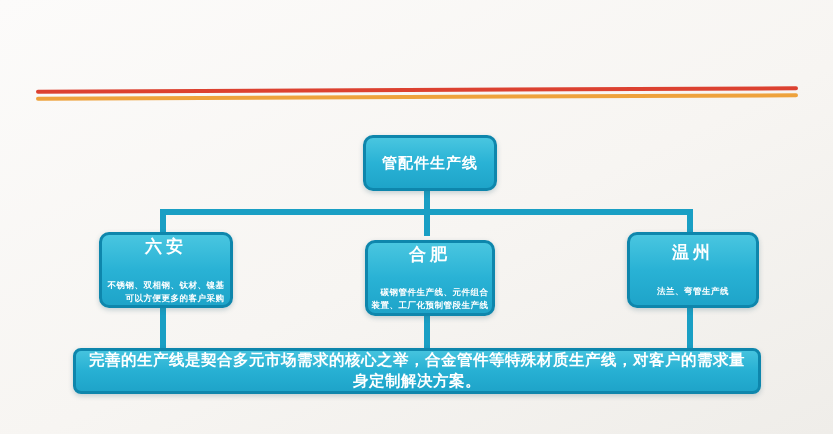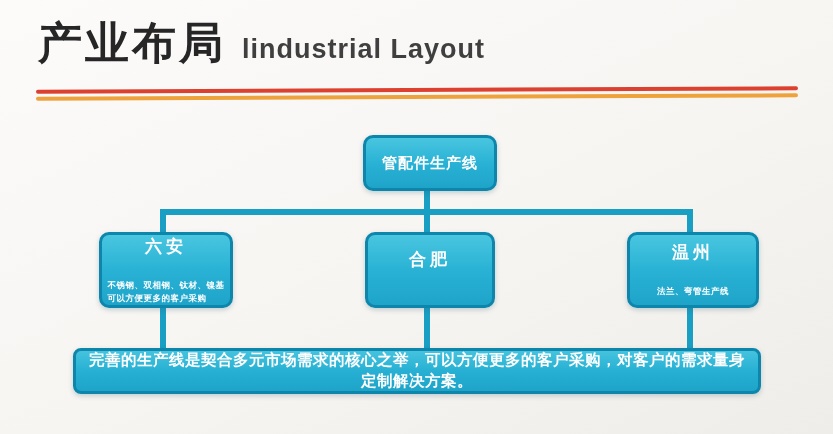--- a/index.html
+++ b/index.html
@@ -24,21 +24,21 @@
   .rule{position:absolute;left:36px;width:762px;height:4px;border-radius:2px;}
   .rule.red{top:88px;transform:rotate(-0.25deg);}
   .rule.orange{top:95px;transform:rotate(-0.25deg);}
   
   .line{position:absolute;z-index:1;}
   .node{
     position:absolute;z-index:2;
     border-radius:10px;
     color:#ffffff;
     display:flex;flex-direction:column;align-items:center;justify-content:center;
-    text-align:left;
+    text-align:right;
     box-shadow:0 2px 5px rgba(40,90,110,0.25);
   }
   .node-title{font-weight:bold;}
   .root .node-title{font-size:15px;letter-spacing:1px;}
   .city .node-title{font-size:17px;letter-spacing:4px;margin-bottom:21px;}
   .city .node-desc{
     font-size:8.5px;font-weight:bold;line-height:1.55;
     white-space:pre-line;letter-spacing:0.5px;
   }
   .footer-bar{
@@ -49,24 +49,20 @@
     letter-spacing:0.5px;
     box-shadow:0 2px 5px rgba(40,90,110,0.25);
     padding:0 12px;box-sizing:border-box;text-align:center;
   }
 </style>
 </head>
 <body>
 
 <div class="slide">
 
-  <div class="header">
-    <span class="title-cn">产业布局</span>
-    <span class="title-en">lindustrial Layout</span>
-  </div>
   <div class="rule red" style="background:#dc4130;"></div>
   <div class="rule orange" style="background:#eea23c;"></div>
 
   <div class="line" style="left:424px;top:184px;width:6px;height:28px;background:#1a9fc4;"></div>
   <div class="line" style="left:160px;top:209px;width:533px;height:6px;background:#1a9fc4;"></div>
   <div class="line" style="left:160px;top:212px;width:6px;height:24px;background:#1a9fc4;"></div>
   <div class="line" style="left:424px;top:212px;width:6px;height:24px;background:#1a9fc4;"></div>
   <div class="line" style="left:687px;top:212px;width:6px;height:24px;background:#1a9fc4;"></div>
   <div class="line" style="left:160px;top:300px;width:6px;height:50px;background:#1a9fc4;"></div>
   <div class="line" style="left:424px;top:300px;width:6px;height:50px;background:#1a9fc4;"></div>
@@ -75,26 +71,28 @@
   <div class="node root" style="left:363px;top:135px;width:128px;height:50px;background:linear-gradient(180deg,#49c6e0 0%,#29b2d5 50%,#1ea4c9 100%);border:3px solid #0e86ac;">
     <div class="node-title">管配件生产线</div>
   </div>
 
   <div class="node city" style="left:99px;top:232px;width:128px;height:70px;background:linear-gradient(180deg,#49c6e0 0%,#29b2d5 50%,#1ea4c9 100%);border:3px solid #0e86ac;">
     <div class="node-title">六安</div>
     <div class="node-desc">不锈钢、双相钢、钛材、镍基
 可以方便更多的客户采购</div>
   </div>
 
-  <div class="node city" style="left:365px;top:232px;width:124px;height:70px;background:linear-gradient(180deg,#49c6e0 0%,#29b2d5 50%,#1ea4c9 100%);border:3px solid #0e86ac;font-family:Liberation Mono, monospace;">
+  <div class="node city" style="left:365px;top:240px;width:124px;height:70px;background:linear-gradient(180deg,#49c6e0 0%,#29b2d5 50%,#1ea4c9 100%);border:3px solid #0e86ac;font-family:Liberation Mono, monospace;">
     <div class="node-title">合肥</div>
+    <div class="node-desc">碳钢管件生产线、元件组合
+装置、工厂化预制管段生产线</div>
   </div>
 
   <div class="node city" style="left:627px;top:232px;width:126px;height:70px;background:linear-gradient(180deg,#49c6e0 0%,#29b2d5 50%,#1ea4c9 100%);border:3px solid #0e86ac;">
     <div class="node-title">温州</div>
     <div class="node-desc">法兰、弯管生产线</div>
   </div>
 
   <div class="footer-bar" style="left:73px;top:348px;width:688px;height:46px;background:linear-gradient(180deg,#45c3de 0%,#27b0d3 50%,#1ea4c9 100%);border:3px solid #0e86ac;">
-    <span>完善的生产线是契合多元市场需求的核心之举，可以方便更多的客户采购，对客户的需求量身定制解决方案。</span>
+    <span>完善的生产线是契合多元市场需求的核心之举，合金管件等特殊材质生产线，对客户的需求量身定制解决方案。</span>
   </div>
 
 </div>
 
 </body></html>

